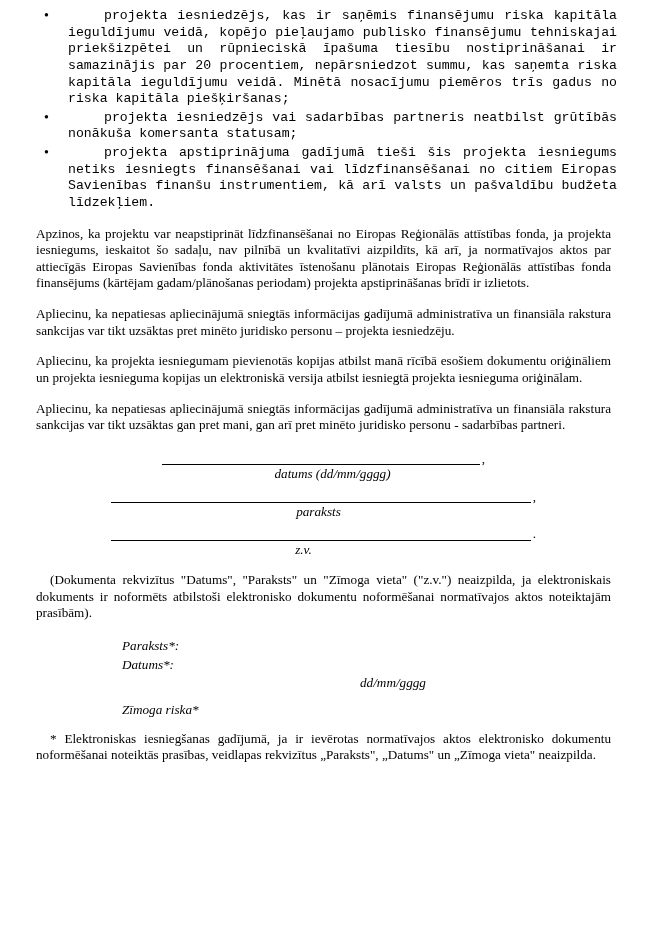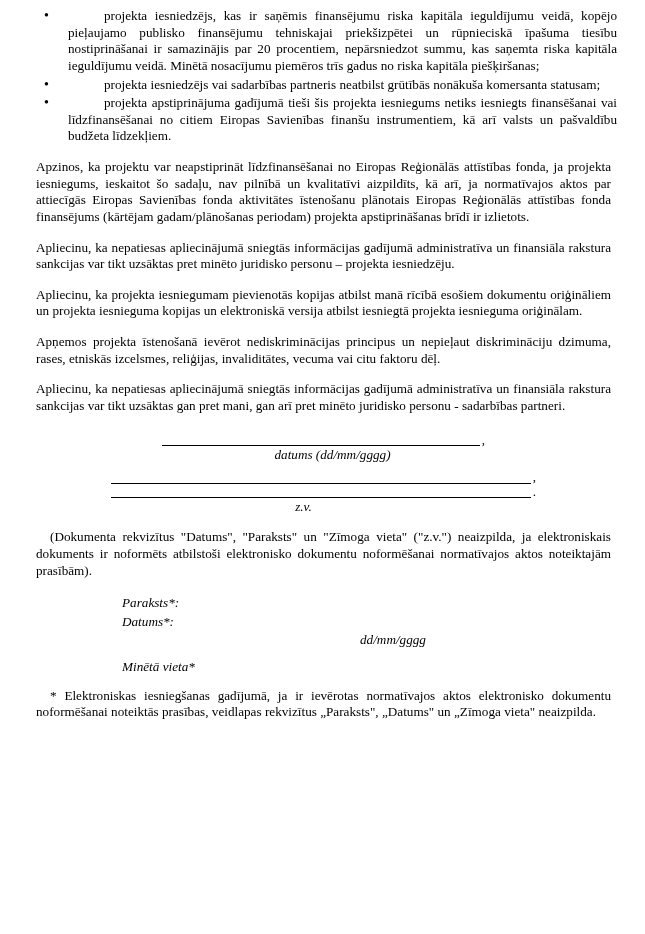--- a/index.html
+++ b/index.html
@@ -48,20 +48,21 @@
   ul.bullets li .bullet-dot {
     position: absolute;
     left: 14px;
     top: -1px;
     font-size: 14px;
     line-height: 1.26;
   }
   ul.bullets li .li-text {
     display: block;
     text-indent: 36px;
+    font-family: Liberation Mono, monospace;
   }
   .sig-block {
     margin-top: 18px;
     margin-bottom: 14px;
   }
   .rule-row {
     display: flex;
     align-items: flex-end;
     justify-content: center;
     margin-bottom: 1px;
@@ -129,49 +130,49 @@
       </li>
       <li>
         <span class="bullet-dot">•</span>
         <span class="li-text">projekta apstiprinājuma gadījumā tieši šis projekta iesniegums netiks iesniegts finansēšanai vai līdzfinansēšanai no citiem Eiropas Savienības finanšu instrumentiem, kā arī valsts un pašvaldību budžeta līdzekļiem.</span>
       </li>
     </ul>
 
     <p class="para">Apzinos, ka projektu var neapstiprināt līdzfinansēšanai no Eiropas Reģionālās attīstības fonda, ja projekta iesniegums, ieskaitot šo sadaļu, nav pilnībā un kvalitatīvi aizpildīts, kā arī, ja normatīvajos aktos par attiecīgās Eiropas Savienības fonda aktivitātes īstenošanu plānotais Eiropas Reģionālās attīstības fonda finansējums (kārtējam gadam/plānošanas periodam) projekta apstiprināšanas brīdī ir izlietots.</p>
     <p class="para">Apliecinu, ka nepatiesas apliecinājumā sniegtās informācijas gadījumā administratīva un finansiāla rakstura sankcijas var tikt uzsāktas pret minēto juridisko personu – projekta iesniedzēju.</p>
     <p class="para">Apliecinu, ka projekta iesniegumam pievienotās kopijas atbilst manā rīcībā esošiem dokumentu oriģināliem un projekta iesnieguma kopijas un elektroniskā versija atbilst iesniegtā projekta iesnieguma oriģinālam.</p>
-    <p class="para">Apņemos projekta īstenošanā ievērot nediskriminācijas principus un nepieļaut diskrimināciju dzimuma, rases, etniskās izcelsmes, reliģijas, invaliditātes, vecuma vai citu faktoru dēļ.</p>
     <p class="para">Apliecinu, ka nepatiesas apliecinājumā sniegtās informācijas gadījumā administratīva un finansiāla rakstura sankcijas var tikt uzsāktas gan pret mani, gan arī pret minēto juridisko personu - sadarbības partneri.</p>
 
     <div class="sig-block">
 
       <div class="rule-row">
         <span class="rule rule-wide"></span>
         <span class="comma">,</span>
       </div>
       <div class="caption c1">datums (dd/mm/gggg)</div>
 
       <div class="rule-row">
         <span class="rule rule-wider"></span>
         <span class="comma">,</span>
       </div>
+      <div class="caption c2">paraksts</div>
 
       <div class="rule-row">
         <span class="rule rule-wider"></span>
         <span class="comma">.</span>
       </div>
       <div class="caption c3">z.v.</div>
 
     </div>
 
     <p class="note">(Dokumenta rekvizītus "Datums", "Paraksts" un "Zīmoga vieta" ("z.v.") neaizpilda, ja elektroniskais dokuments ir noformēts atbilstoši elektronisko dokumentu noformēšanai normatīvajos aktos noteiktajām prasībām).</p>
 
     <div class="fields">
       <div class="field-row">Paraksts*:</div>
       <div class="field-row">Datums*:</div>
       <div class="field-row dd">dd/mm/gggg</div>
-      <div class="field-row" style="margin-top:10px;">Minētā vieta*</div>
+      <div class="field-row" style="margin-top:10px;">Zīmoga riska*</div>
     </div>
 
     <p class="footnote">* Elektroniskas iesniegšanas gadījumā, ja ir ievērotas normatīvajos aktos elektronisko dokumentu noformēšanai noteiktās prasības, veidlapas rekvizītus „Paraksts", „Datums" un „Zīmoga vieta" neaizpilda.</p>
 
   </div>
 </div>
 
 </body></html>

